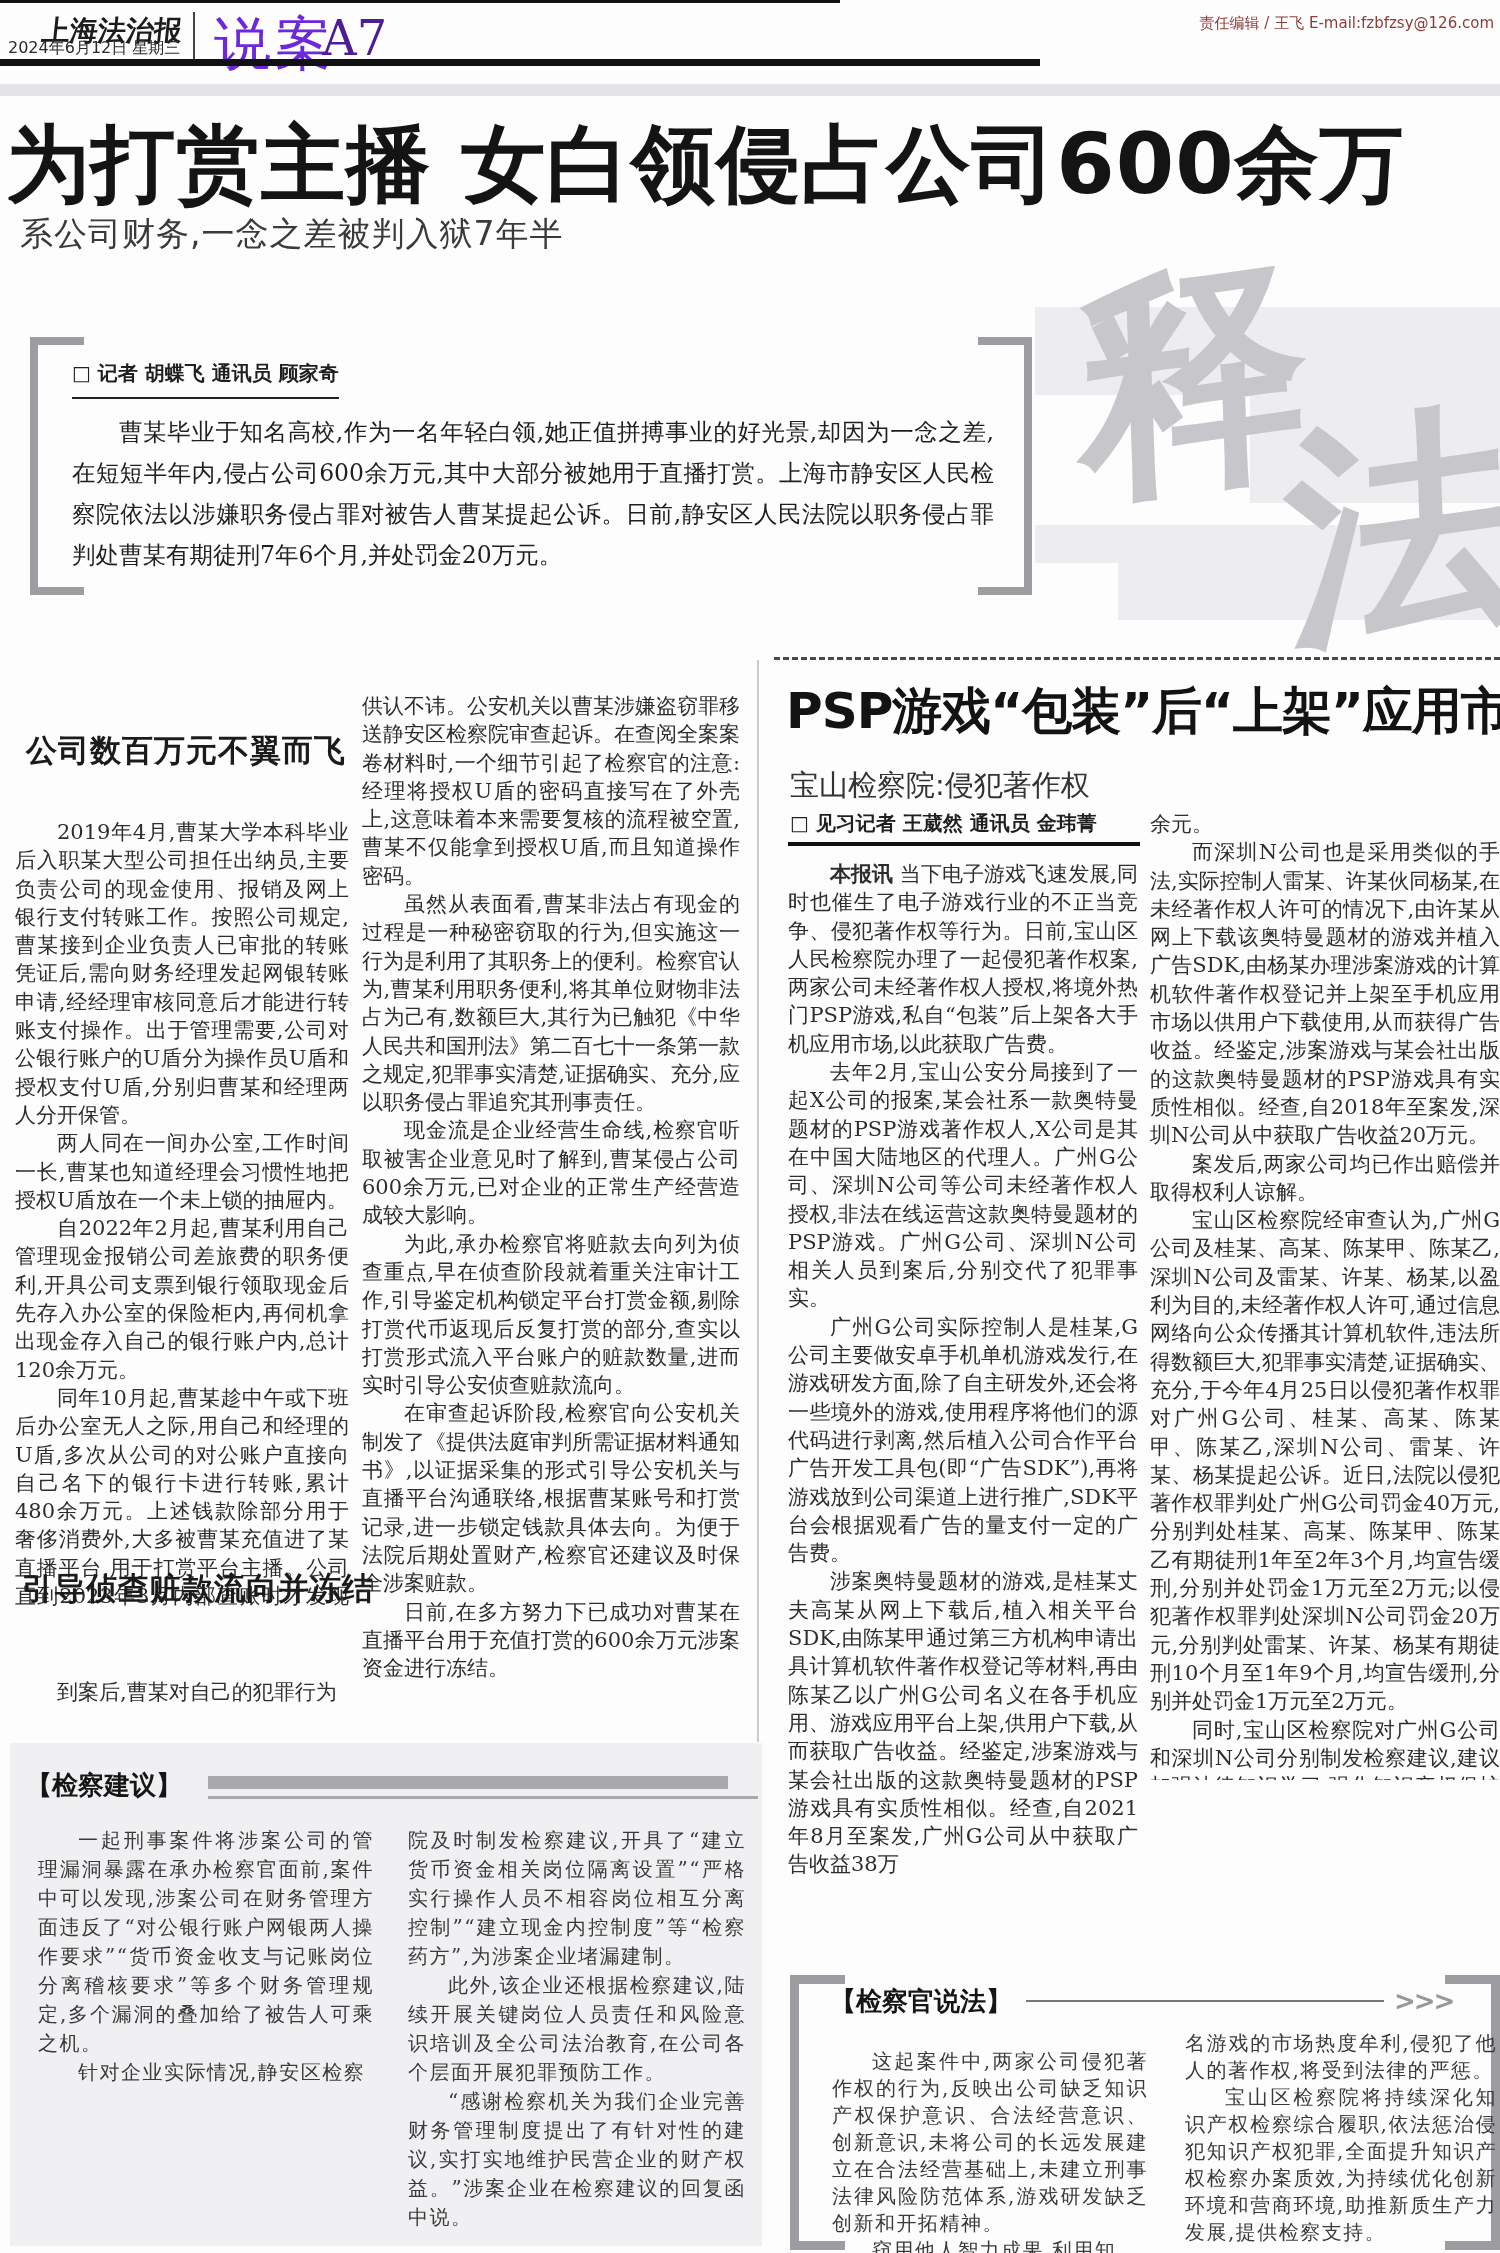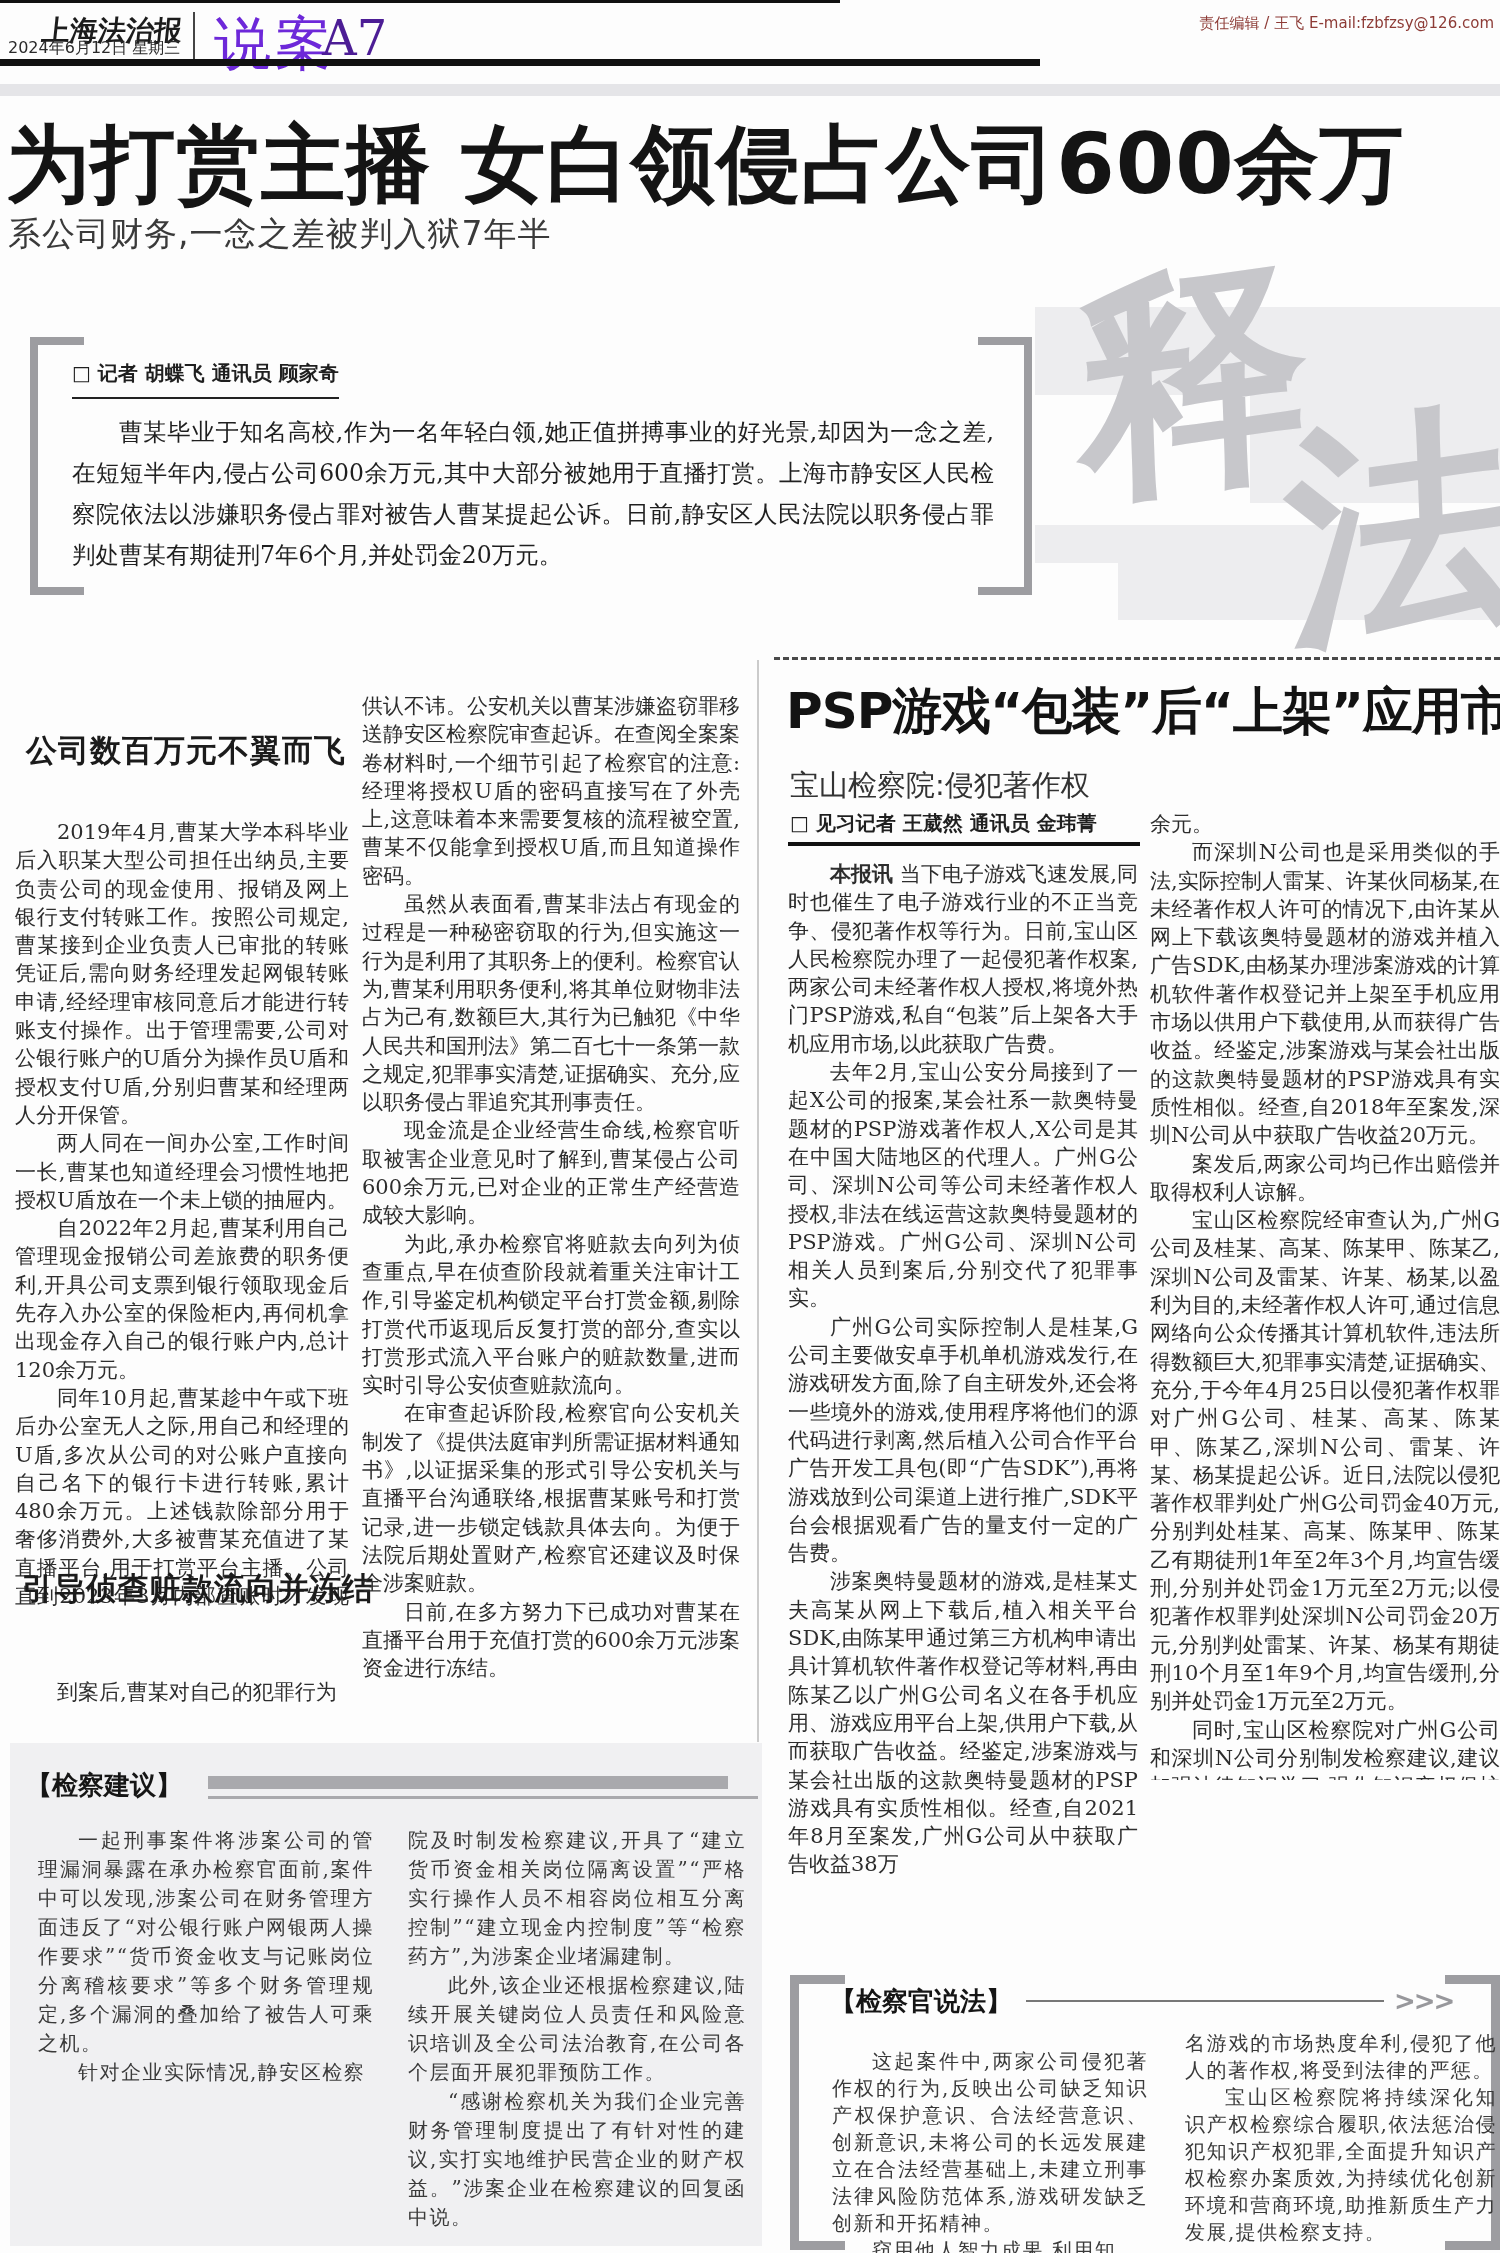--- a/index.html
+++ b/index.html
@@ -9,21 +9,21 @@
   .sans{font-family:"DejaVu Sans","Liberation Sans",sans-serif;}
   .rule{position:absolute;background:#111;}
   
   .logo{font-weight:700;font-size:28px;transform:skewX(-6deg);color:#1c1c1c;}
   .dateline{font-size:16px;color:#2a2a2a;}
   .section-title{font-size:57px;font-weight:400;color:#6d28d9;letter-spacing:4px;}
   .page-no{font-size:48px;color:#4c1d95;}
   .editor{font-size:15px;color:#8d3b36;}
   
   .headline{font-size:84px;font-weight:700;color:#141414;letter-spacing:1px;white-space:nowrap;}
-  .subhead{font-size:33px;color:#3a3a3a;letter-spacing:1px;}
+  .subhead{font-size:33px;color:#3a3a3a;letter-spacing:1px;margin-left:12px;}
   
   .wm-band{position:absolute;background:#ededef;}
   .wm-char{position:absolute;color:#c7c7cb;font-size:235px;font-weight:700;
            transform:rotate(-8deg) skewX(-6deg);line-height:1;}
   
   .bk{position:absolute;background:#9d9da1;}
   
   .byline{font-size:20px;font-weight:700;color:#1f1f1f;}
   .lead-text{font-size:23.5px;line-height:41px;color:#1f1f1f;text-align:justify;}
   

